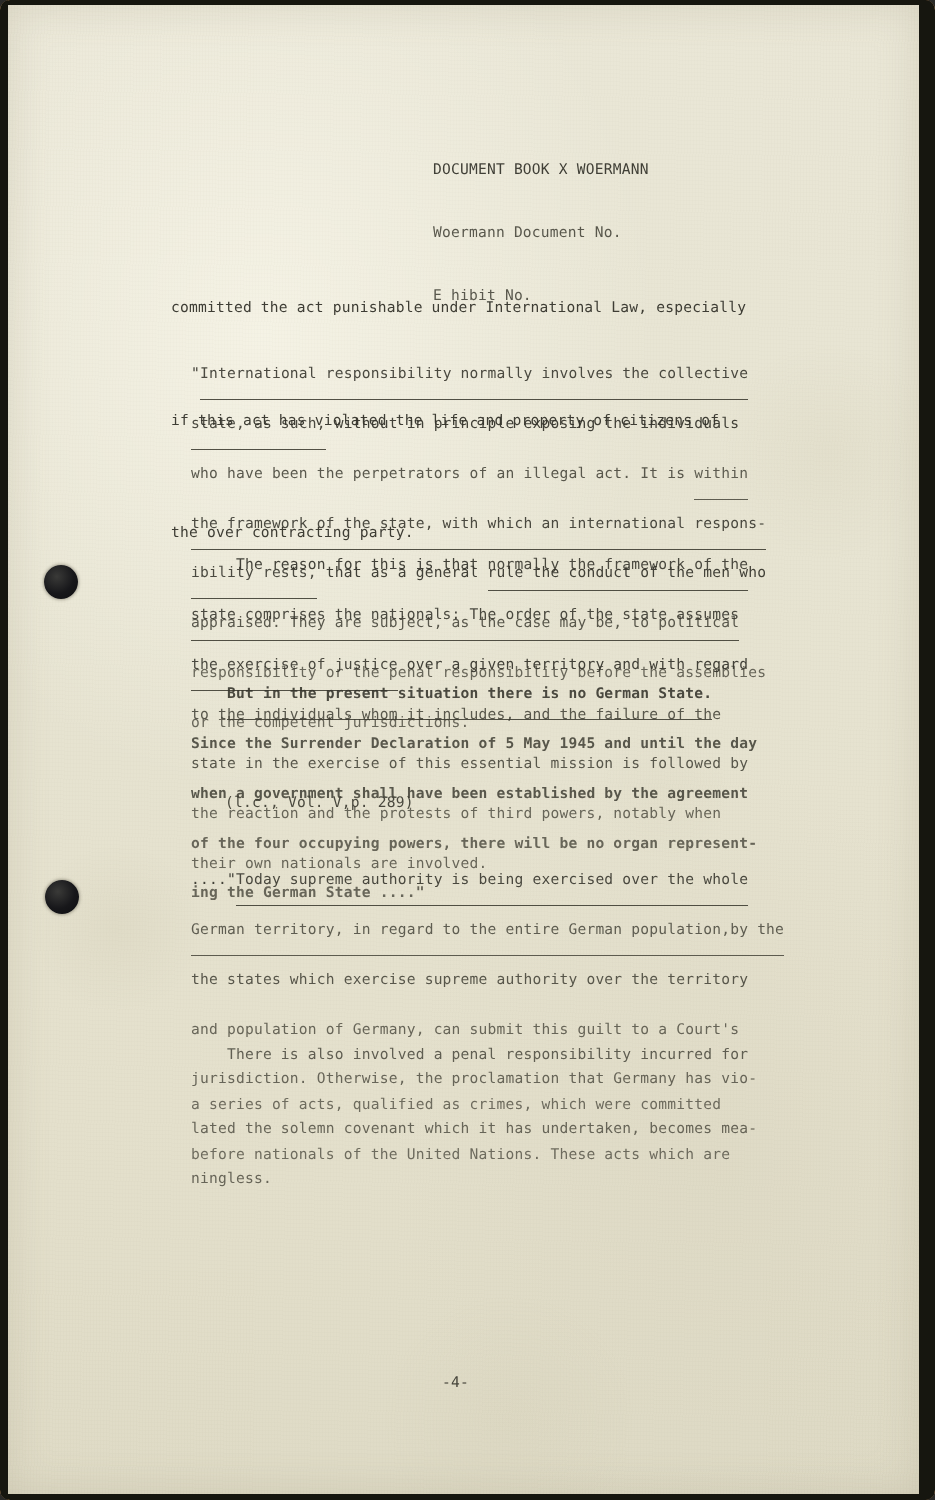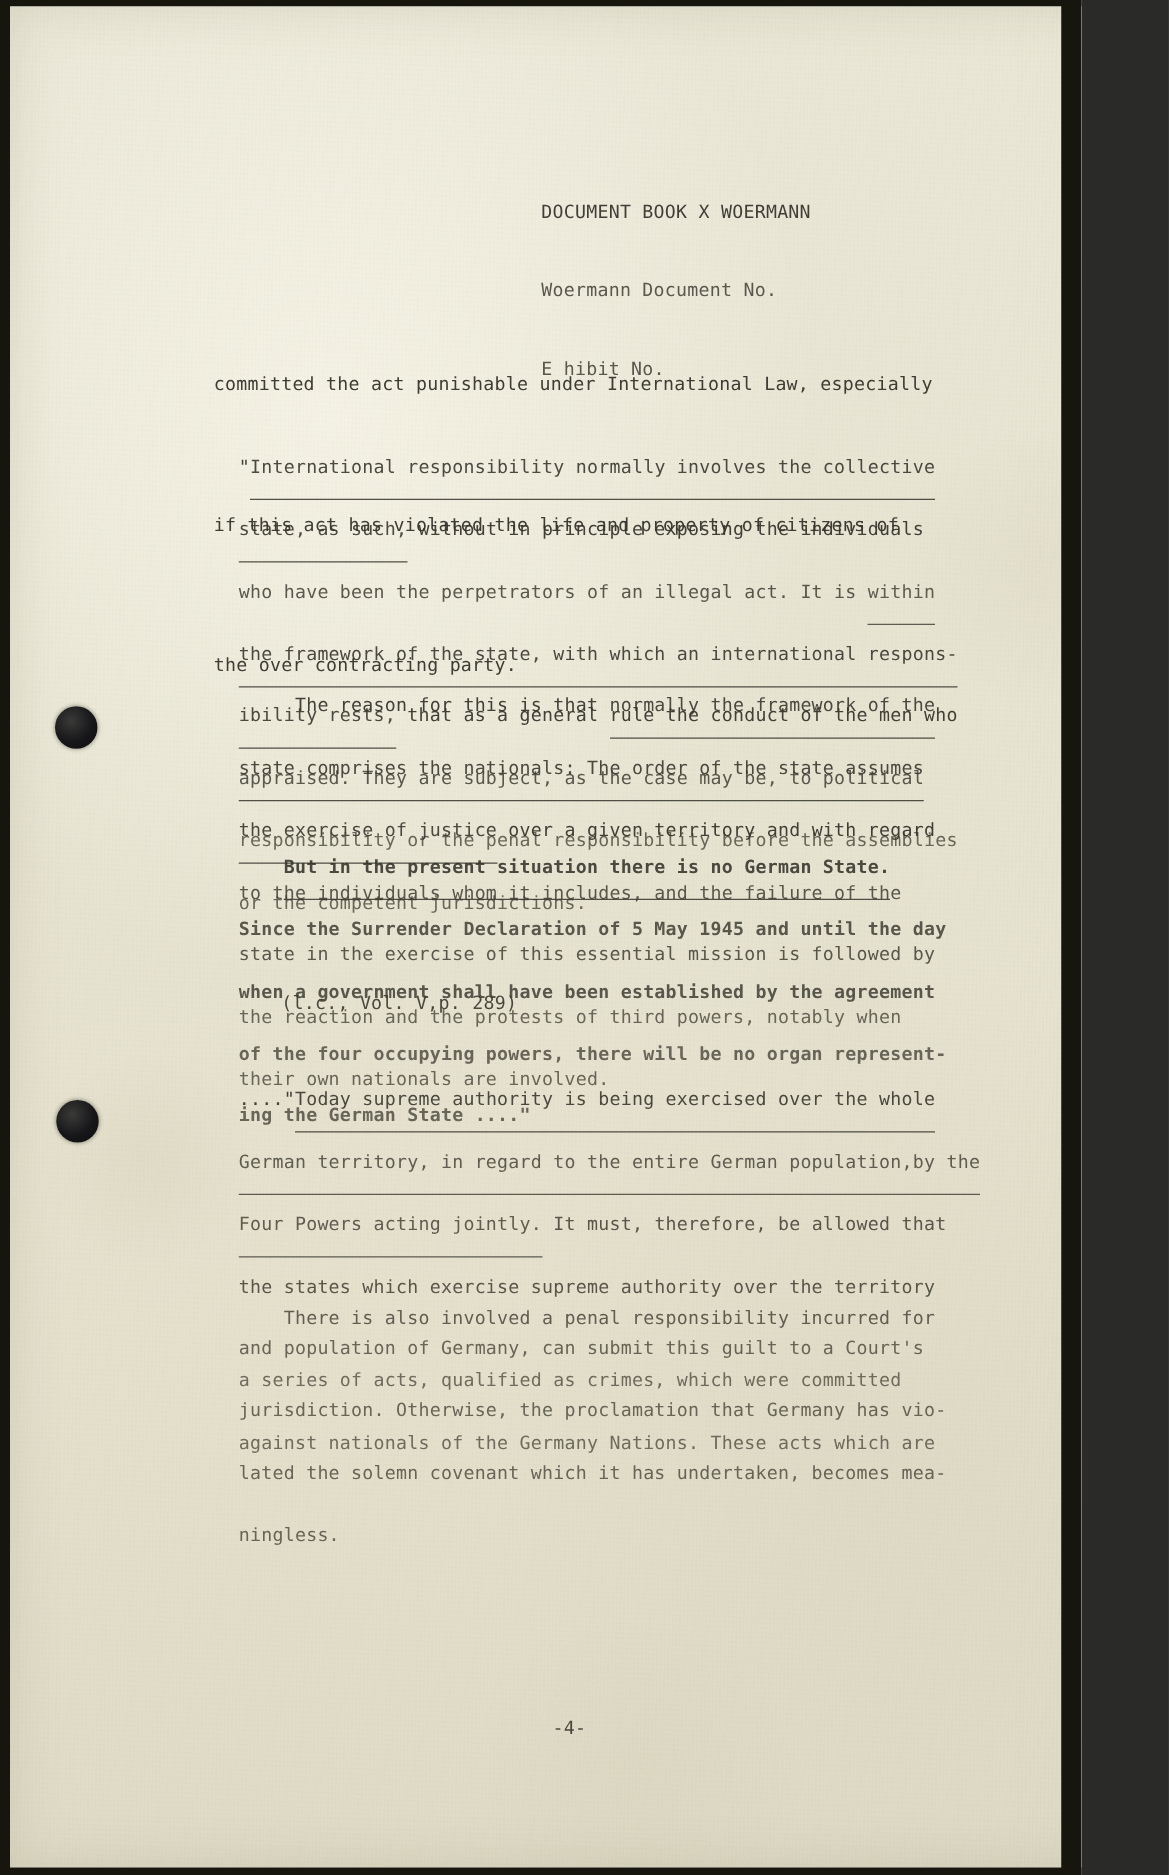--- a/index.html
+++ b/index.html
@@ -11,24 +11,25 @@
   body {
     width: 935px;
     height: 1500px;
     overflow: hidden;
     font-family: "DejaVu Sans Mono", "Liberation Mono", monospace;
   }
 
   
   .scan {
     position: relative;
-    width: 865px;
+    width: 935px;
     height: 1500px;
-    background: #ffffff;
+    background: #fdba74;
     overflow: hidden;
+    border-radius: 10px;
   }
 
   
   .sheet {
     position: absolute;
     left: 8px;
     top: 5px;
     width: 911px;
     height: 1489px;
     background:
@@ -185,32 +186,31 @@
     <div class="ink-b">when a government shall have been established by the agreement</div>
     <div class="ink-c">of the four occupying powers, there will be no organ represent-</div>
     <div class="ink-c">ing the German State ...."</div>
   </div>
 
   <div class="typed tx cite ink-b" style="top:795px;">(l.c., Vol. V,p. 289)</div>
 
   <div class="typed tx blk fade1" style="top:839px;">
     <div><span>...."</span><u class="ul">Today supreme authority is being exercised over the whole</u></div>
     <div class="ink-b"><u class="ul">German territory, in regard to the entire German population,by the</u></div>
-    <div class="ink-b"><u class="ul">Four Powers acting jointly.</u><span> It must, therefore, be allowed that</span></div>
     <div class="ink-b">the states which exercise supreme authority over the territory</div>
     <div class="ink-c">and population of Germany, can submit this guilt to a Court's</div>
     <div class="ink-c">jurisdiction. Otherwise, the proclamation that Germany has vio-</div>
     <div class="ink-c">lated the solemn covenant which it has undertaken, becomes mea-</div>
     <div class="ink-c">ningless.</div>
   </div>
 
   <div class="typed tx blk fade2" style="top:1014px;">
     <div class="ink-b">    There is also involved a penal responsibility incurred for</div>
     <div class="ink-c">a series of acts, qualified as crimes, which were committed</div>
-    <div class="ink-c">against nationals of the Germany Nations. These acts which are</div>
+    <div class="ink-c">before nationals of the United Nations. These acts which are</div>
   </div>
 
   <div class="typed pg ink-a">-4-</div>
 
   <div class="edge-top"></div>
   <div class="edge-bottom"></div>
   <div class="edge-left"></div>
   <div class="edge-right"></div>
 
 </div>

